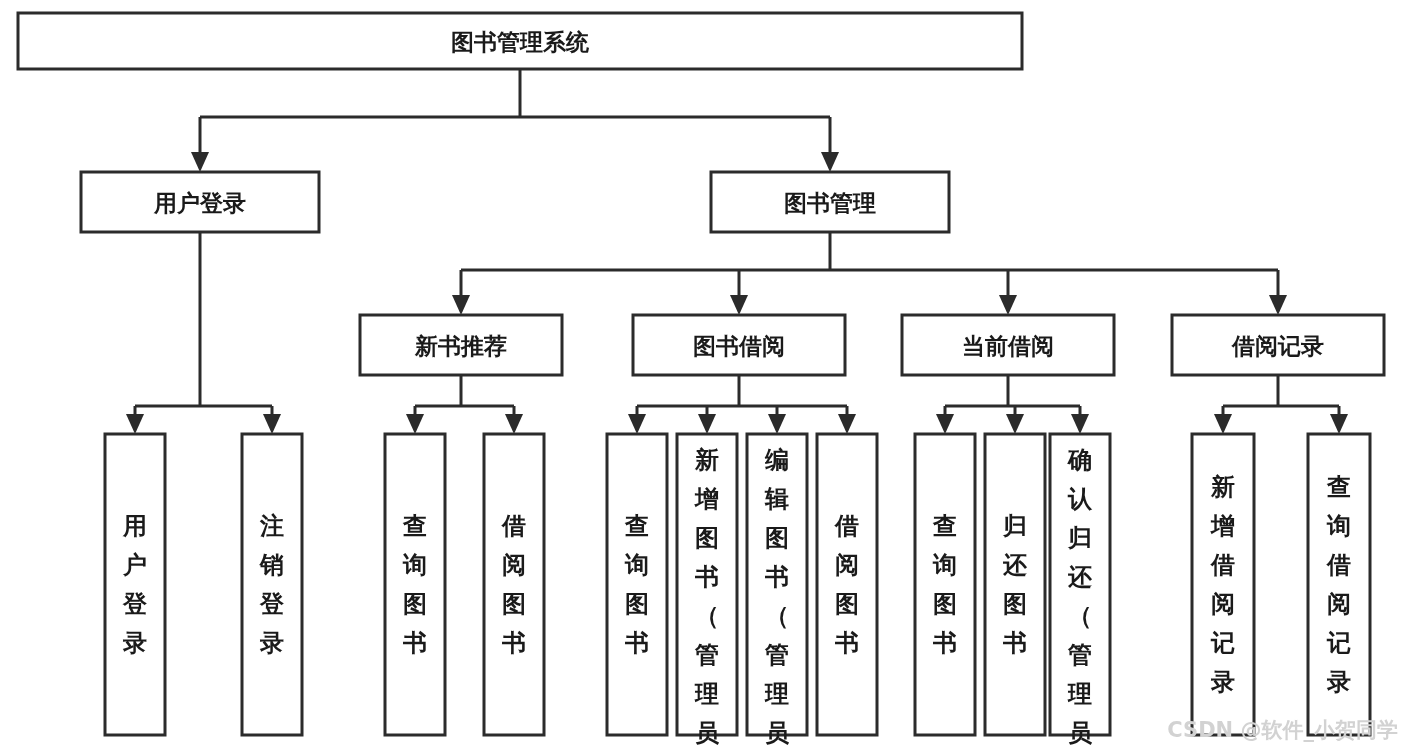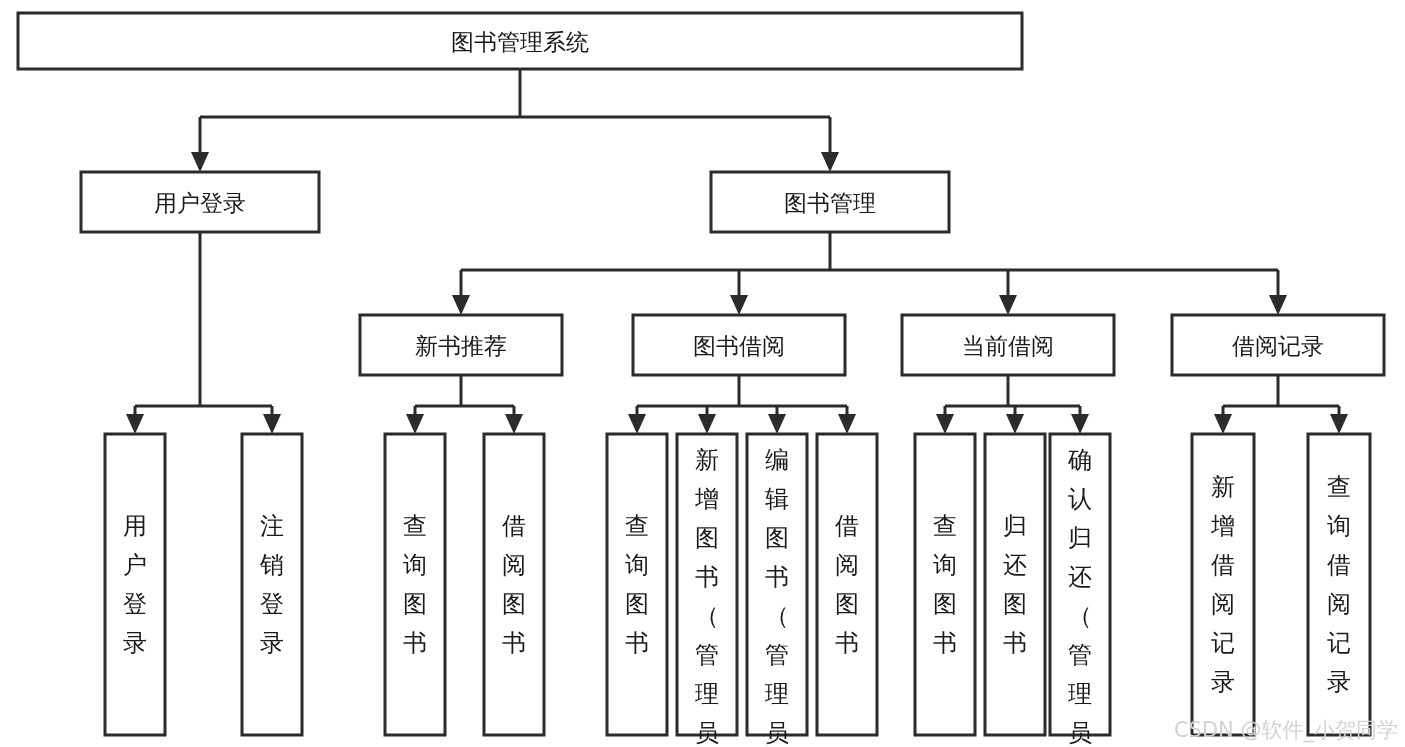--- a/index.html
+++ b/index.html
@@ -12,20 +12,21 @@
     width: 1405px;
     height: 747px;
     overflow: hidden;
     font-family: "DejaVu Sans", "Liberation Sans", sans-serif;
   }
   #diagram-root {
     position: relative;
     width: 1195px;
     height: 747px;
     background: #ffffff;
+    font-weight: bold;
   }
   svg#diagram-canvas {
     position: absolute;
     left: 0;
     top: 0;
     width: 1405px;
     height: 747px;
     display: block;
   }
   .node-box {

